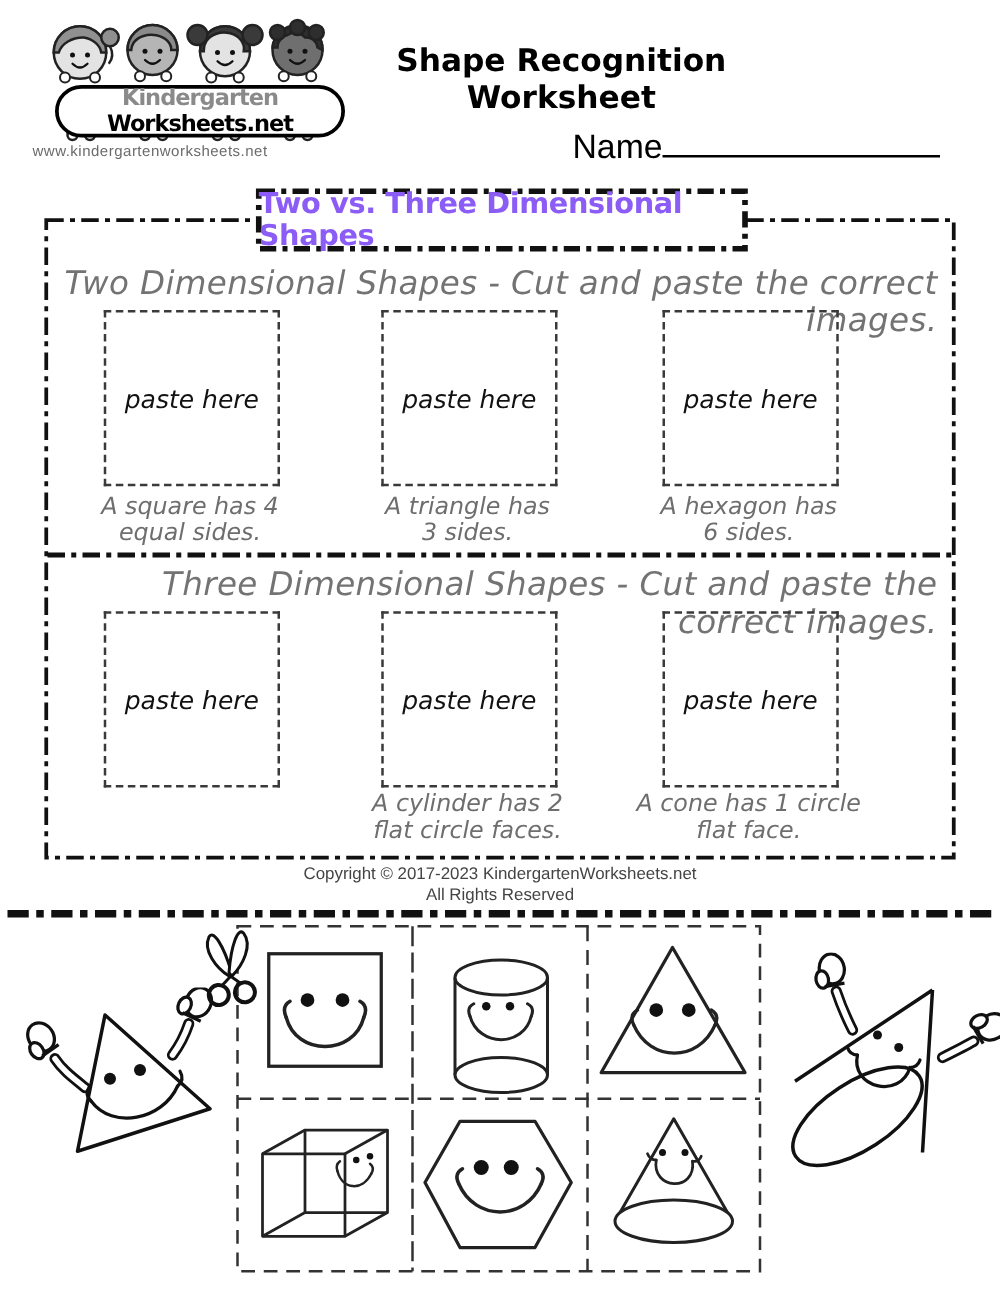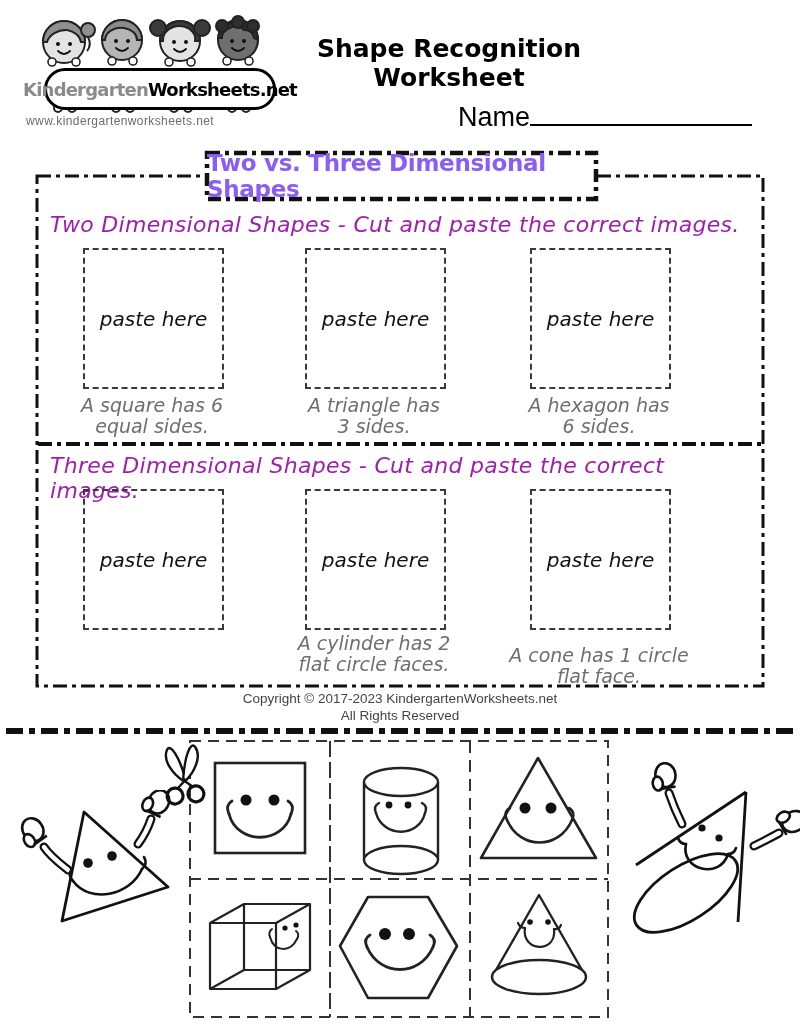--- a/index.html
+++ b/index.html
@@ -4,35 +4,35 @@
 <style>
   html,body{margin:0;padding:0;background:#fff;}
   .page{position:relative;width:800px;height:1035px;background:#fff;overflow:hidden;
         font-family:"Liberation Sans",sans-serif;color:#111;}
   .abs{position:absolute;}
   svg{display:block;}
   
   .logo-sign{position:absolute;left:32px;top:60px;width:226px;height:36px;
     background:#fff;border:3.5px solid #000;border-radius:22px;
     display:flex;align-items:center;justify-content:center;z-index:3;
-    font-family:"DejaVu Sans",sans-serif;font-weight:bold;font-size:18px;letter-spacing:-0.8px;white-space:nowrap;}
+    font-family:"DejaVu Sans",sans-serif;font-weight:bold;font-size:18px;letter-spacing:-0.8px;white-space:nowrap;flex-direction:column;}
   .logo-sign .gray{color:#8a8a8a;}
   .logo-sign .black{color:#000000;}
   .logo-url{position:absolute;left:26px;top:114px;font-size:12px;color:#6b6b6b;letter-spacing:0.4px;z-index:2;}
   
   .title{position:absolute;left:244px;top:34px;width:410px;text-align:center;
     font-family:"DejaVu Sans",sans-serif;font-weight:bold;font-size:25px;color:#000;z-index:2;}
   .name-row{position:absolute;left:458px;top:100px;z-index:2;font-size:27px;color:#000;}
   .name-row .uline{display:inline-block;width:222px;border-bottom:2.5px solid #000;height:24px;}
   
   .box-title{position:absolute;left:207px;top:153px;width:389px;height:46px;z-index:3;
     display:flex;align-items:center;justify-content:center;
     font-family:"DejaVu Sans",sans-serif;font-weight:bold;font-size:23px;color:#8b5cf6;letter-spacing:-0.3px;}
-  .instruction{position:absolute;left:50px;width:700px;text-align:left;z-index:2;
-    font-family:"DejaVu Sans",sans-serif;font-style:italic;font-size:22px;color:#a21caf;letter-spacing:0.3px;}
+  .instruction{position:absolute;left:50px;width:700px;text-align:right;z-index:2;
+    font-family:"DejaVu Sans",sans-serif;font-style:italic;font-size:26px;color:#737373;letter-spacing:0.3px;}
   .paste-box{position:absolute;width:137px;height:137px;border:2px dashed #3a3a3a;z-index:2;
     display:flex;align-items:center;justify-content:center;
     font-family:"DejaVu Sans",sans-serif;font-style:italic;font-size:20px;color:#111;}
   .caption{position:absolute;width:230px;text-align:center;z-index:2;white-space:pre-line;
     font-family:"DejaVu Sans",sans-serif;font-style:italic;font-size:19px;line-height:1.12;color:#6e6e6e;}
   
   .copyright{position:absolute;left:0;top:690px;width:800px;text-align:center;z-index:2;
     font-size:13.5px;color:#444;line-height:17px;}
   
   .deco{position:absolute;left:0;top:0;z-index:1;}
@@ -141,40 +141,40 @@
   <div class="instruction" style="top:212px;">Two Dimensional Shapes - Cut and paste the correct images.</div>
   <div class="paste-box" style="left:83px;top:248px;">
     <span>paste here</span>
   </div>
   <div class="paste-box" style="left:305px;top:248px;">
     <span>paste here</span>
   </div>
   <div class="paste-box" style="left:530px;top:248px;">
     <span>paste here</span>
   </div>
-  <div class="caption" style="left:37px;top:395px;">A square has 6
+  <div class="caption" style="left:37px;top:395px;">A square has 4
 equal sides.</div>
   <div class="caption" style="left:259px;top:395px;">A triangle has
 3 sides.</div>
   <div class="caption" style="left:484px;top:395px;">A hexagon has
 6 sides.</div>
 
   <div class="instruction" style="top:453px;">Three Dimensional Shapes - Cut and paste the correct images.</div>
   <div class="paste-box" style="left:83px;top:489px;">
     <span>paste here</span>
   </div>
   <div class="paste-box" style="left:305px;top:489px;">
     <span>paste here</span>
   </div>
   <div class="paste-box" style="left:530px;top:489px;">
     <span>paste here</span>
   </div>
   <div class="caption" style="left:259px;top:633px;">A cylinder has 2
 flat circle faces.</div>
-  <div class="caption" style="left:484px;top:633px;margin-top:12px;">A cone has 1 circle
+  <div class="caption" style="left:484px;top:633px;">A cone has 1 circle
 flat face.</div>
 
   <div class="copyright">
     <div>Copyright © 2017-2023 KindergartenWorksheets.net</div>
     <div>All Rights Reserved</div>
   </div>
 
   <svg class="scissors" width="48" height="64" viewBox="0 0 48 64">
     <g stroke="#111" stroke-width="2.4" stroke-linejoin="round">
       <path d="M23 37 C13 29 4 14 10 4 C14 -2 21 12 25 34 Z" fill="#fff"></path>

